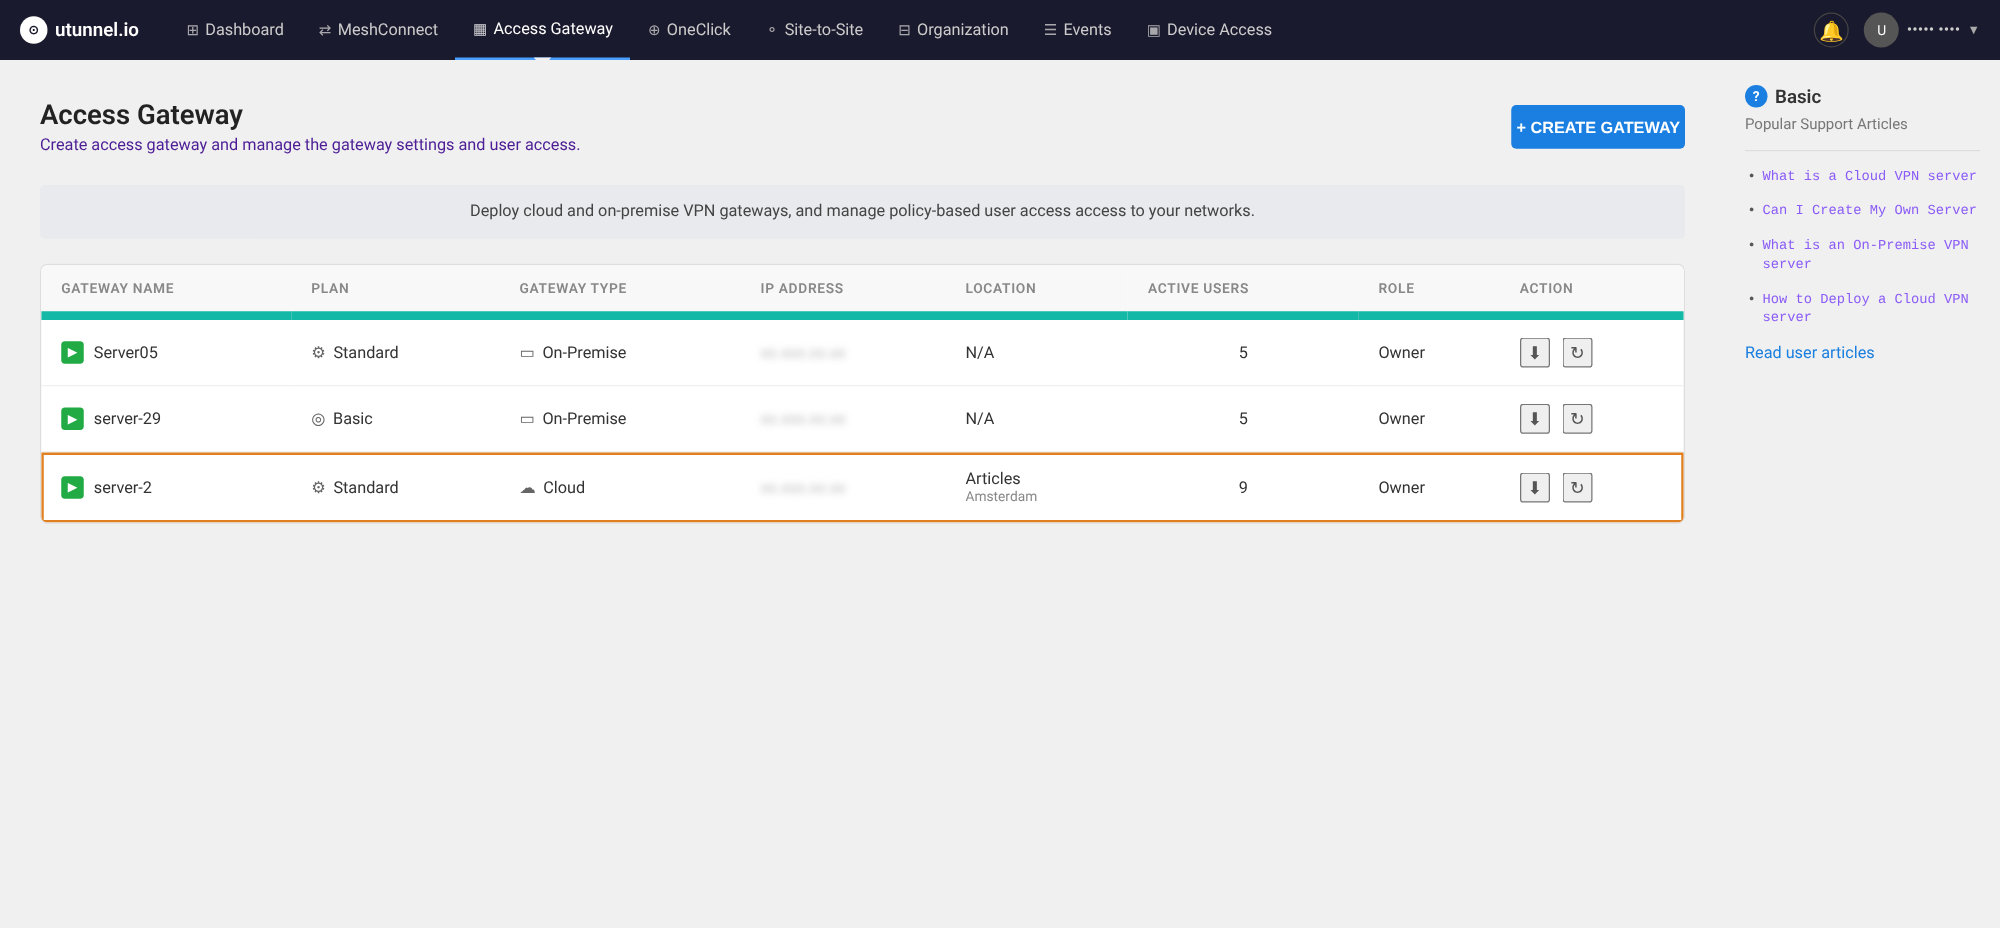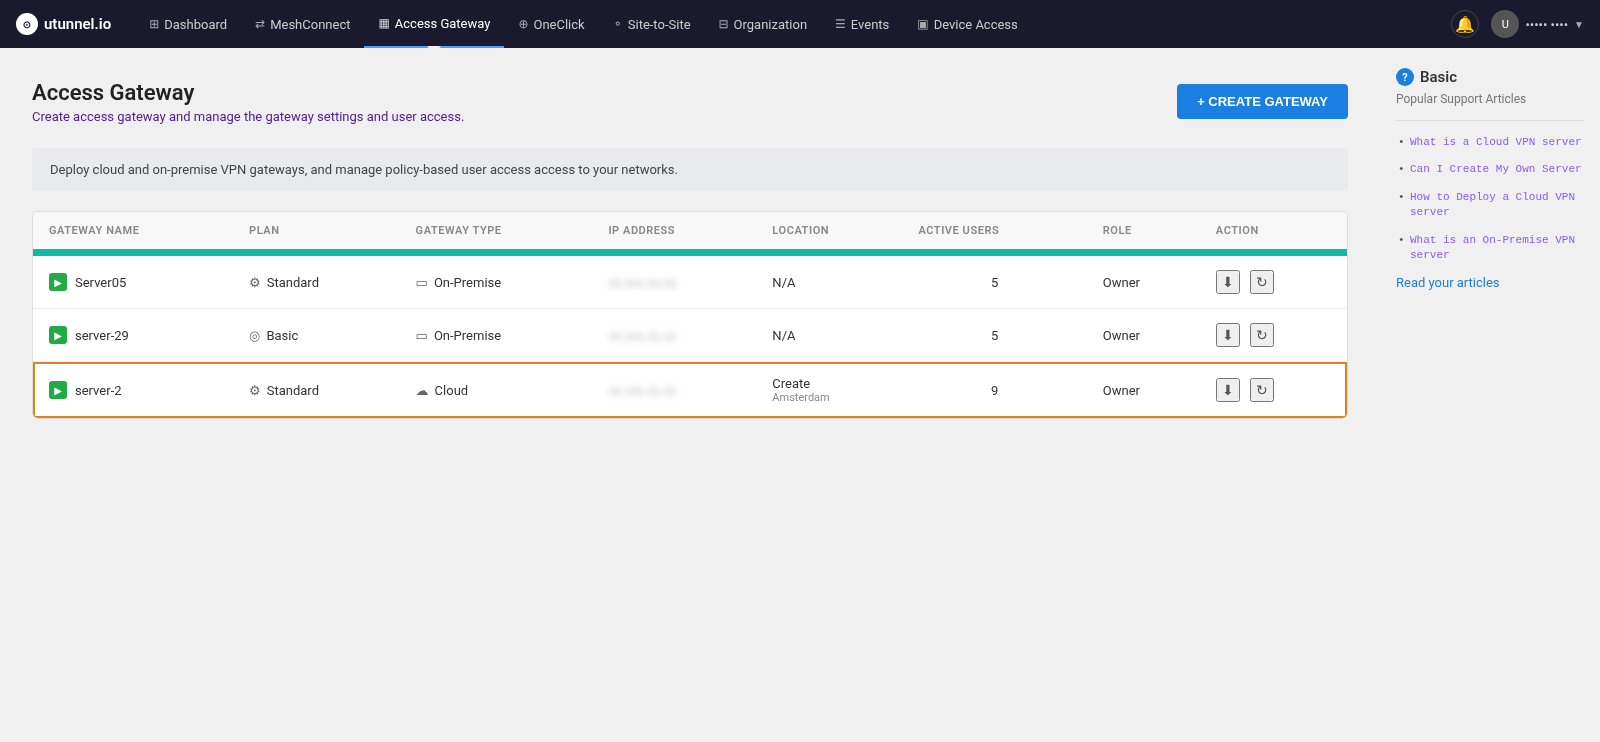--- a/index.html
+++ b/index.html
@@ -140,37 +140,38 @@
       margin-bottom: 4px;
     }
     .page-subtitle {
       font-size: 13px;
       color: #4c1d95;
     }
     .create-btn {
       background: #1a7fe0;
       color: #fff;
       border: none;
-      padding: 10px 20px;
+      padding: 10px 4px;
       border-radius: 4px;
       font-size: 13px;
       font-weight: 600;
       cursor: pointer;
       white-space: nowrap;
       margin-top: 4px;
     }
 
     
     .info-banner {
       background: #e8eaed;
       border-radius: 4px;
       padding: 14px 18px;
       font-size: 13px;
       color: #444;
       margin-bottom: 20px;
+      text-align: center;
     }
 
     
     .table-card {
       background: #fff;
       border-radius: 6px;
       border: 1px solid #ddd;
       overflow: hidden;
     }
     .gateway-table {
@@ -478,21 +479,21 @@
                 </div>
               </td>
               <td>
                 <div class="type-cell">
                   <span class="type-icon">☁</span>
                   <span>Cloud</span>
                 </div>
               </td>
               <td><span class="ip-blur">xx.xxx.xx.xx</span></td>
               <td class="location-cell">
-                <div>Create</div>
+                <div>Articles</div>
                 <div class="location-sub">Amsterdam</div>
               </td>
               <td style="text-align: center;"><span>9</span></td>
               <td><span>Owner</span></td>
               <td>
                 <div class="action-cell">
                   <button class="action-btn" title="Download">⬇</button>
                   <button class="action-btn" title="Refresh">↻</button>
                 </div>
               </td>
@@ -507,18 +508,18 @@
     <div class="help-title">
       <div class="help-icon">?</div>
       <span>Basic</span>
     </div>
     <p class="help-subtitle">Popular Support Articles</p>
     <hr class="help-divider">
     <ul class="help-articles">
 
     <li>What is a Cloud VPN server</li>
         <li>Can I Create My Own Server</li>
+        <li>What is an On-Premise VPN server</li>
         <li>How to Deploy a Cloud VPN server</li>
-        <li>What is an On-Premise VPN server</li>
       </ul>
-    <a class="read-more-link">Read your articles</a>
+    <a class="read-more-link">Read user articles</a>
   </aside>
 </div>
 
 </body></html>

